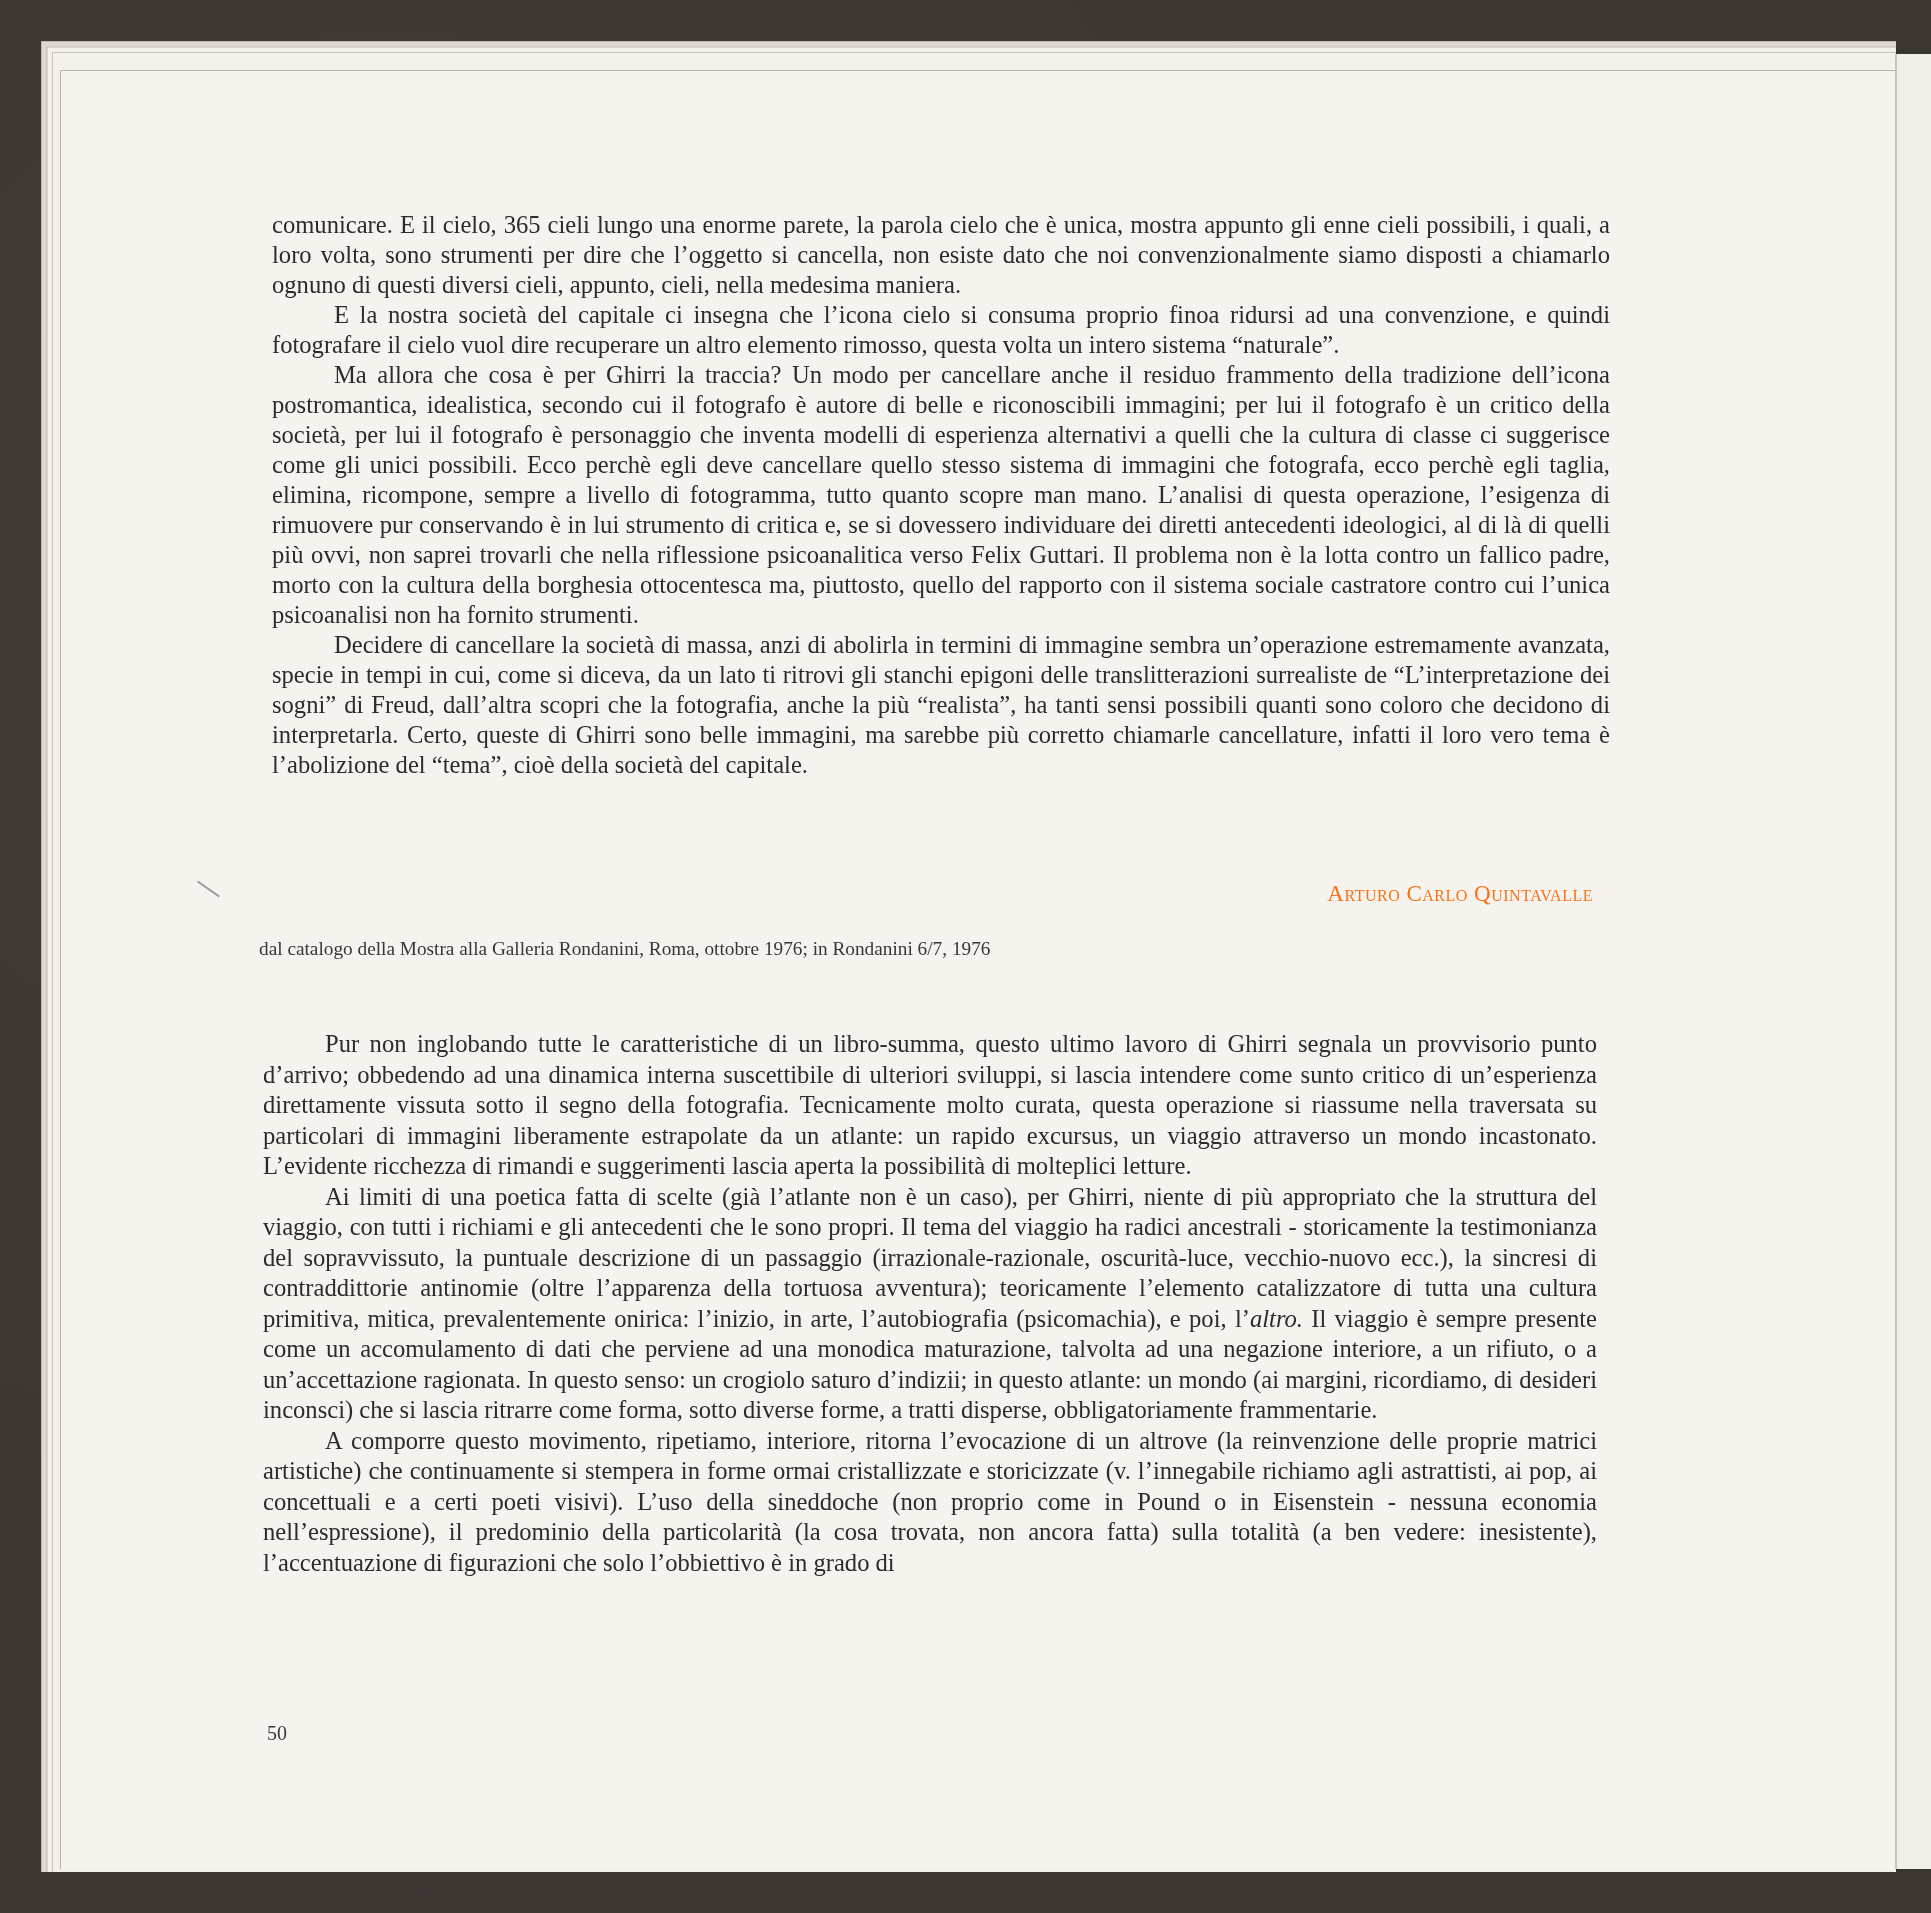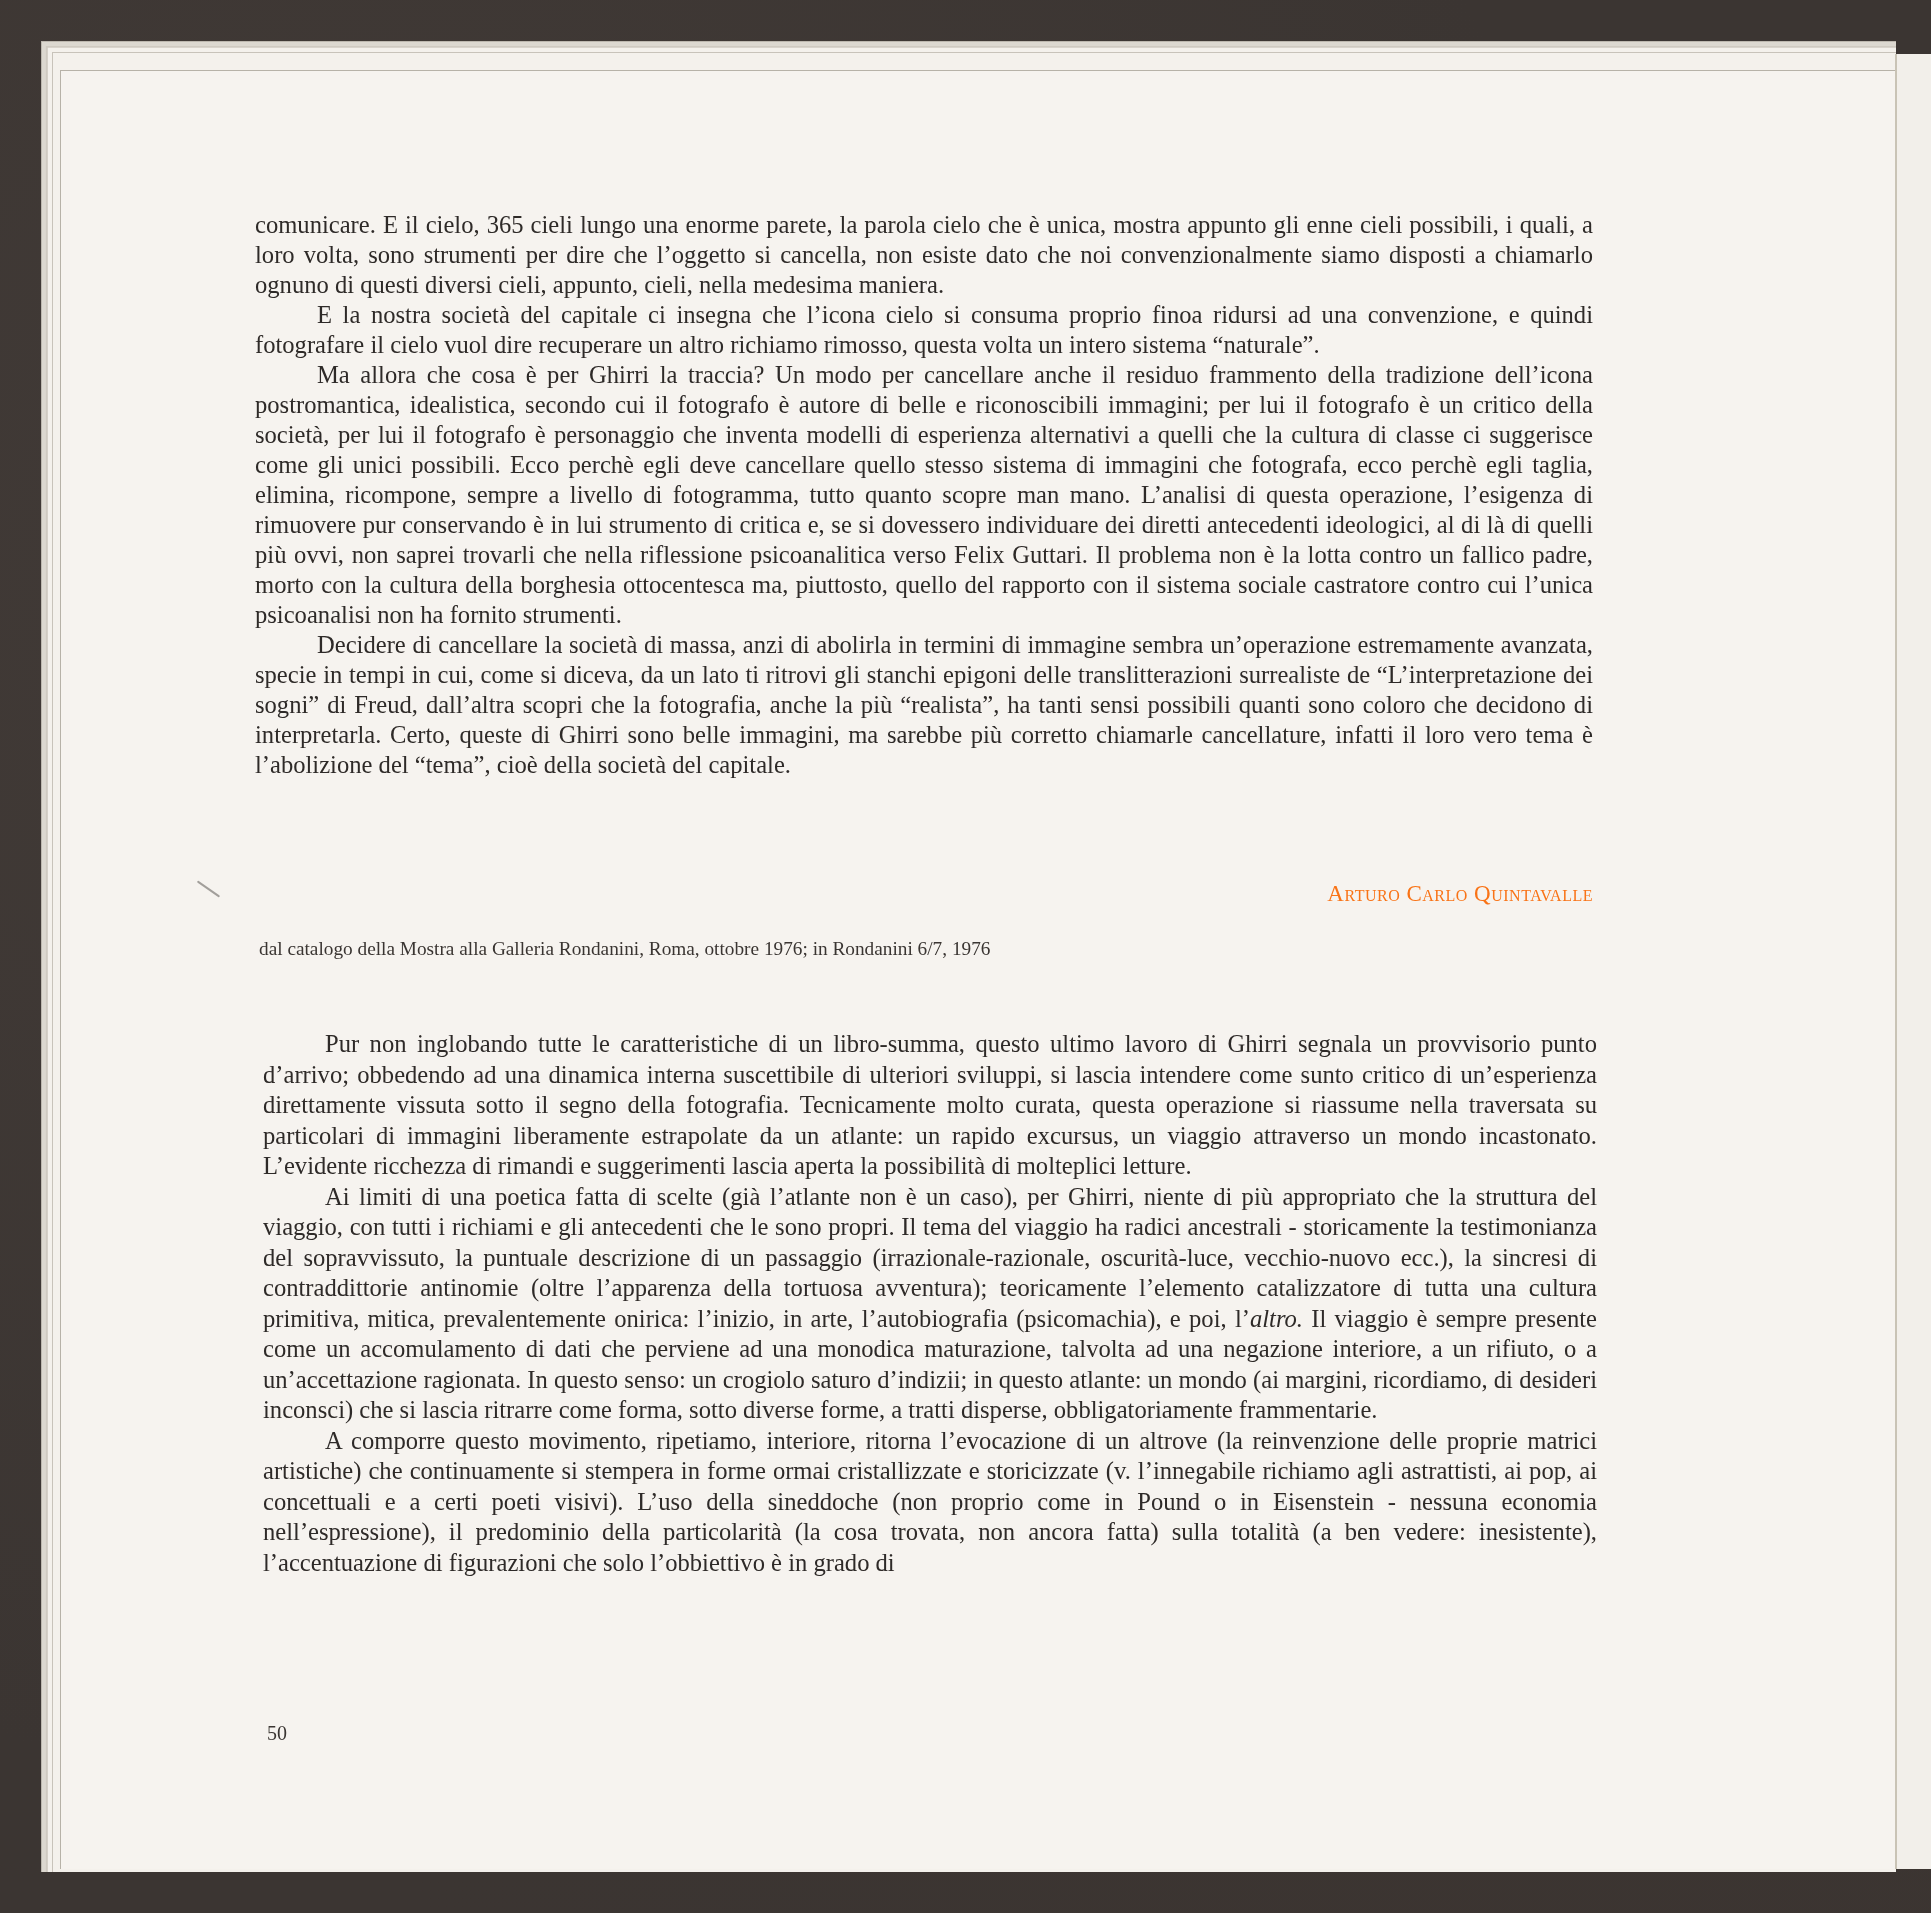--- a/index.html
+++ b/index.html
@@ -82,20 +82,21 @@
     }
     .text-block p {
       margin: 0;
       text-indent: 0;
     }
     .text-block p.indent {
       text-indent: 62px;
     }
     .block-1 {
       top: 210px;
+      margin-left: 17px;
     }
     .signature {
       position: absolute;
       top: 881px;
       right: 338px;
       font-size: 23px;
       letter-spacing: 0.5px;
       color: #f97316;
       font-variant: small-caps;
     }
@@ -140,21 +141,21 @@
 <div class="backdrop"></div>
 <div class="page-edges"></div>
 <div class="page-right-strip"></div>
 <div class="page-gutter"></div>
 
 <div class="page">
 </div>
 
 <div class="text-block block-1">
   <p>comunicare. E il cielo, 365 cieli lungo una enorme parete, la parola cielo che è unica, mostra appunto gli enne cieli possibili, i quali, a loro volta, sono strumenti per dire che l’oggetto si cancella, non esiste dato che noi convenzionalmente siamo disposti a chiamarlo ognuno di questi diversi cieli, appunto, cieli, nella medesima maniera.</p>
-  <p class="indent">E la nostra società del capitale ci insegna che l’icona cielo si consuma proprio finoa ridursi ad una convenzione, e quindi fotografare il cielo vuol dire recuperare un altro richiamo rimosso, questa volta un intero sistema “naturale”.</p>
+  <p class="indent">E la nostra società del capitale ci insegna che l’icona cielo si consuma proprio finoa ridursi ad una convenzione, e quindi fotografare il cielo vuol dire recuperare un altro elemento rimosso, questa volta un intero sistema “naturale”.</p>
   <p class="indent">Ma allora che cosa è per Ghirri la traccia? Un modo per cancellare anche il residuo frammento della tradizione dell’icona postromantica, idealistica, secondo cui il fotografo è autore di belle e riconoscibili immagini; per lui il fotografo è un critico della società, per lui il fotografo è personaggio che inventa modelli di esperienza alternativi a quelli che la cultura di classe ci suggerisce come gli unici possibili. Ecco perchè egli deve cancellare quello stesso sistema di immagini che fotografa, ecco perchè egli taglia, elimina, ricompone, sempre a livello di fotogramma, tutto quanto scopre man mano. L’analisi di questa operazione, l’esigenza di rimuovere pur conservando è in lui strumento di critica e, se si dovessero individuare dei diretti antecedenti ideologici, al di là di quelli più ovvi, non saprei trovarli che nella riflessione psicoanalitica verso Felix Guttari. Il problema non è la lotta contro un fallico padre, morto con la cultura della borghesia ottocentesca ma, piuttosto, quello del rapporto con il sistema sociale castratore contro cui l’unica psicoanalisi non ha fornito strumenti.</p>
   <p class="indent">Decidere di cancellare la società di massa, anzi di abolirla in termini di immagine sembra un’operazione estremamente avanzata, specie in tempi in cui, come si diceva, da un lato ti ritrovi gli stanchi epigoni delle translitterazioni surrealiste de “L’interpretazione dei sogni” di Freud, dall’altra scopri che la fotografia, anche la più “realista”, ha tanti sensi possibili quanti sono coloro che decidono di interpretarla. Certo, queste di Ghirri sono belle immagini, ma sarebbe più corretto chiamarle cancellature, infatti il loro vero tema è l’abolizione del “tema”, cioè della società del capitale.</p>
 </div>
 
 <div class="stray-mark"></div>
 
 <div class="signature">Arturo Carlo Quintavalle</div>
 
 <div class="source-note">dal catalogo della Mostra alla Galleria Rondanini, Roma, ottobre 1976; in Rondanini 6/7, 1976</div>
 

